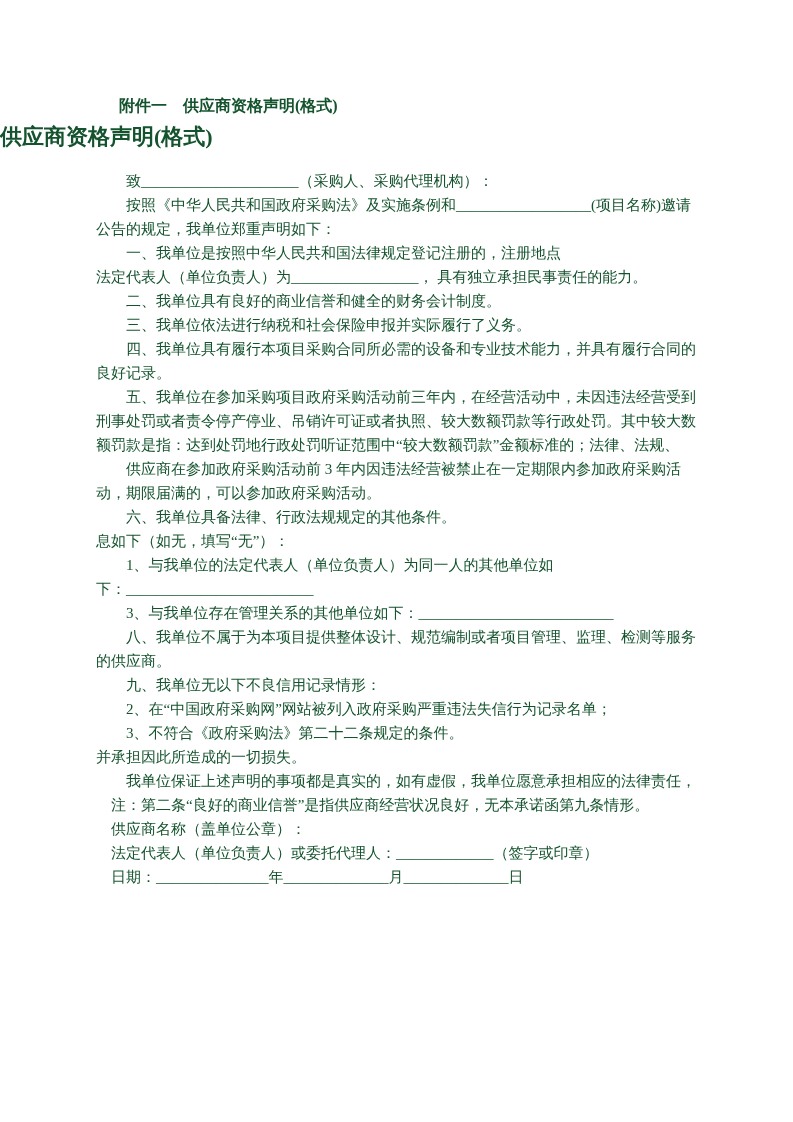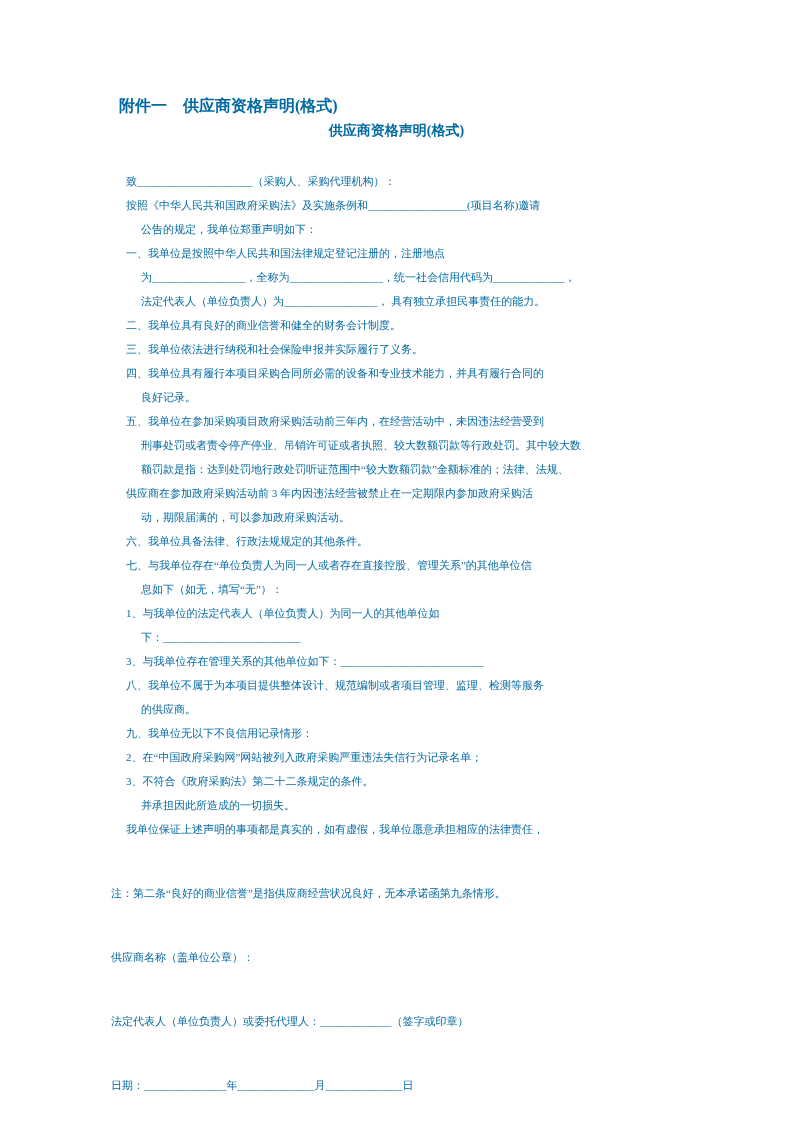--- a/index.html
+++ b/index.html
@@ -5,82 +5,79 @@
   html, body {
     margin: 0;
     padding: 0;
     background: #ffffff;
   }
   .page {
     position: relative;
     width: 793px;
     height: 1122px;
     background: #ffffff;
-    color: #0369a1;
+    color: #14532d;
     font-family: "Liberation Serif", serif;
     overflow: hidden;
   }
   .attachment-heading {
     position: absolute;
     left: 119px;
     top: 96px;
     font-size: 16px;
     font-weight: bold;
     white-space: pre;
   }
   .doc-title {
     position: absolute;
     left: 0;
     top: 122px;
     width: 100%;
-    text-align: center;
-    font-size: 14px;
+    font-size: 22px;
     font-weight: bold;
     white-space: pre;
   }
   .document-body {
     position: absolute;
     left: 96px;
     top: 169px;
     width: 620px;
-    font-size: 11px;
+    font-size: 15px;
     line-height: 24px;
   }
   .line {
     height: 24px;
     white-space: pre;
   }
-  .i0 { text-indent: 0; margin-left: 45px; }
-  .i1 { text-indent: 15px; margin-top: 40px; }
+  .i0 { text-indent: 0; }
+  .i1 { text-indent: 15px; }
   .i2 { text-indent: 30px; }
 </style>
 </head>
 <body>
 
 <div class="page">
   <div class="attachment-heading">附件一　供应商资格声明(格式)</div>
   <div class="doc-title">供应商资格声明(格式)</div>
   <div class="document-body">
       <div class="line i2">致_____________________（采购人、采购代理机构）：</div>
       <div class="line i2">按照《中华人民共和国政府采购法》及实施条例和__________________(项目名称)邀请</div>
       <div class="line i0">公告的规定，我单位郑重声明如下：</div>
       <div class="line i2">一、我单位是按照中华人民共和国法律规定登记注册的，注册地点</div>
-      <div class="line i0">为_________________，全称为_________________，统一社会信用代码为_____________，</div>
       <div class="line i0">法定代表人（单位负责人）为_________________， 具有独立承担民事责任的能力。</div>
       <div class="line i2">二、我单位具有良好的商业信誉和健全的财务会计制度。</div>
       <div class="line i2">三、我单位依法进行纳税和社会保险申报并实际履行了义务。</div>
       <div class="line i2">四、我单位具有履行本项目采购合同所必需的设备和专业技术能力，并具有履行合同的</div>
       <div class="line i0">良好记录。</div>
       <div class="line i2">五、我单位在参加采购项目政府采购活动前三年内，在经营活动中，未因违法经营受到</div>
       <div class="line i0">刑事处罚或者责令停产停业、吊销许可证或者执照、较大数额罚款等行政处罚。其中较大数</div>
       <div class="line i0">额罚款是指：达到处罚地行政处罚听证范围中“较大数额罚款”金额标准的；法律、法规、</div>
       <div class="line i2">供应商在参加政府采购活动前 3 年内因违法经营被禁止在一定期限内参加政府采购活</div>
       <div class="line i0">动，期限届满的，可以参加政府采购活动。</div>
       <div class="line i2">六、我单位具备法律、行政法规规定的其他条件。</div>
-      <div class="line i2">七、与我单位存在“单位负责人为同一人或者存在直接控股、管理关系”的其他单位信</div>
       <div class="line i0">息如下（如无，填写“无”）：</div>
       <div class="line i2">1、与我单位的法定代表人（单位负责人）为同一人的其他单位如</div>
       <div class="line i0">下：_________________________</div>
       <div class="line i2">3、与我单位存在管理关系的其他单位如下：__________________________</div>
       <div class="line i2">八、我单位不属于为本项目提供整体设计、规范编制或者项目管理、监理、检测等服务</div>
       <div class="line i0">的供应商。</div>
       <div class="line i2">九、我单位无以下不良信用记录情形：</div>
       <div class="line i2">2、在“中国政府采购网”网站被列入政府采购严重违法失信行为记录名单；</div>
       <div class="line i2">3、不符合《政府采购法》第二十二条规定的条件。</div>
       <div class="line i0">并承担因此所造成的一切损失。</div>

